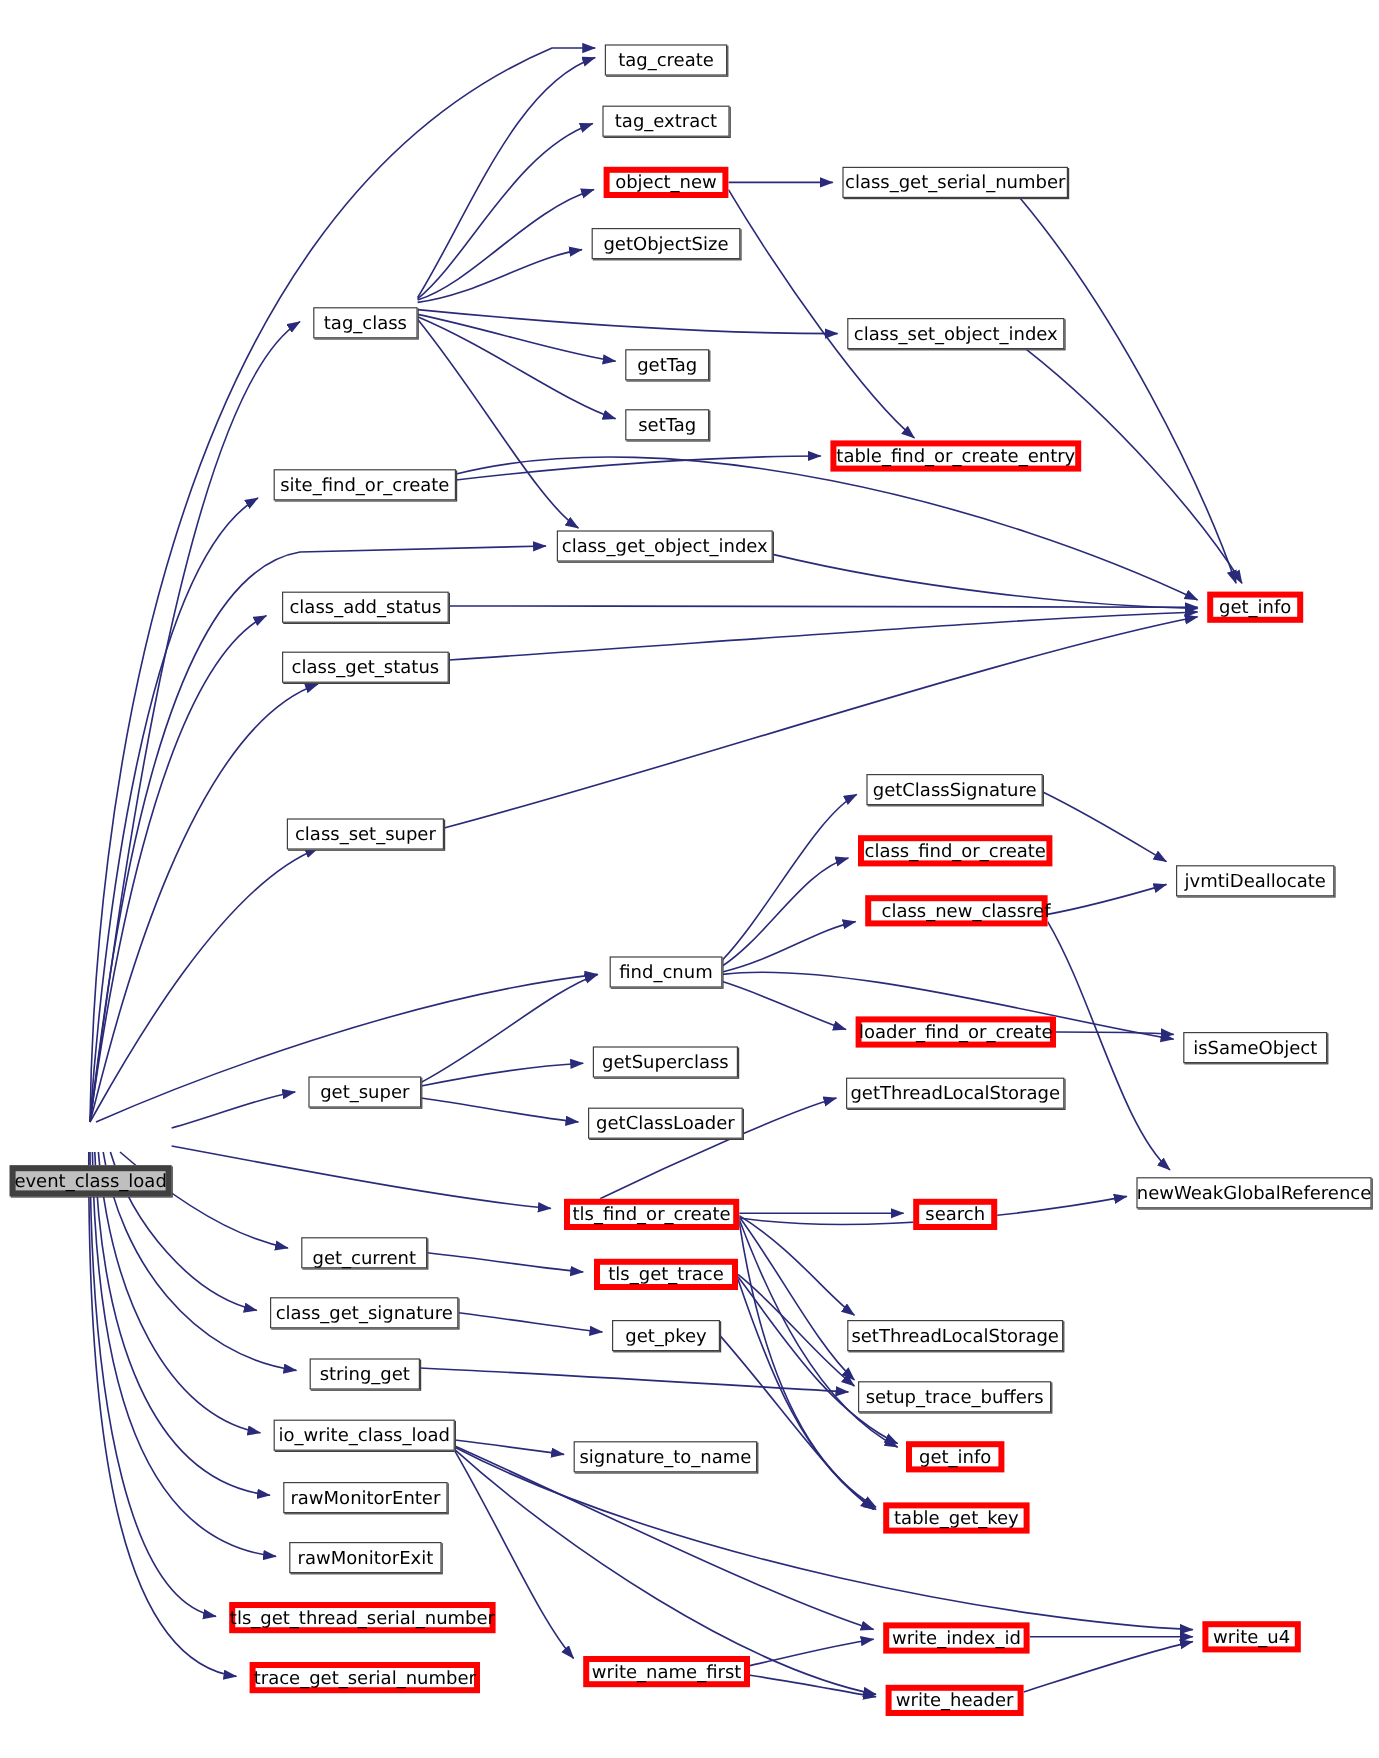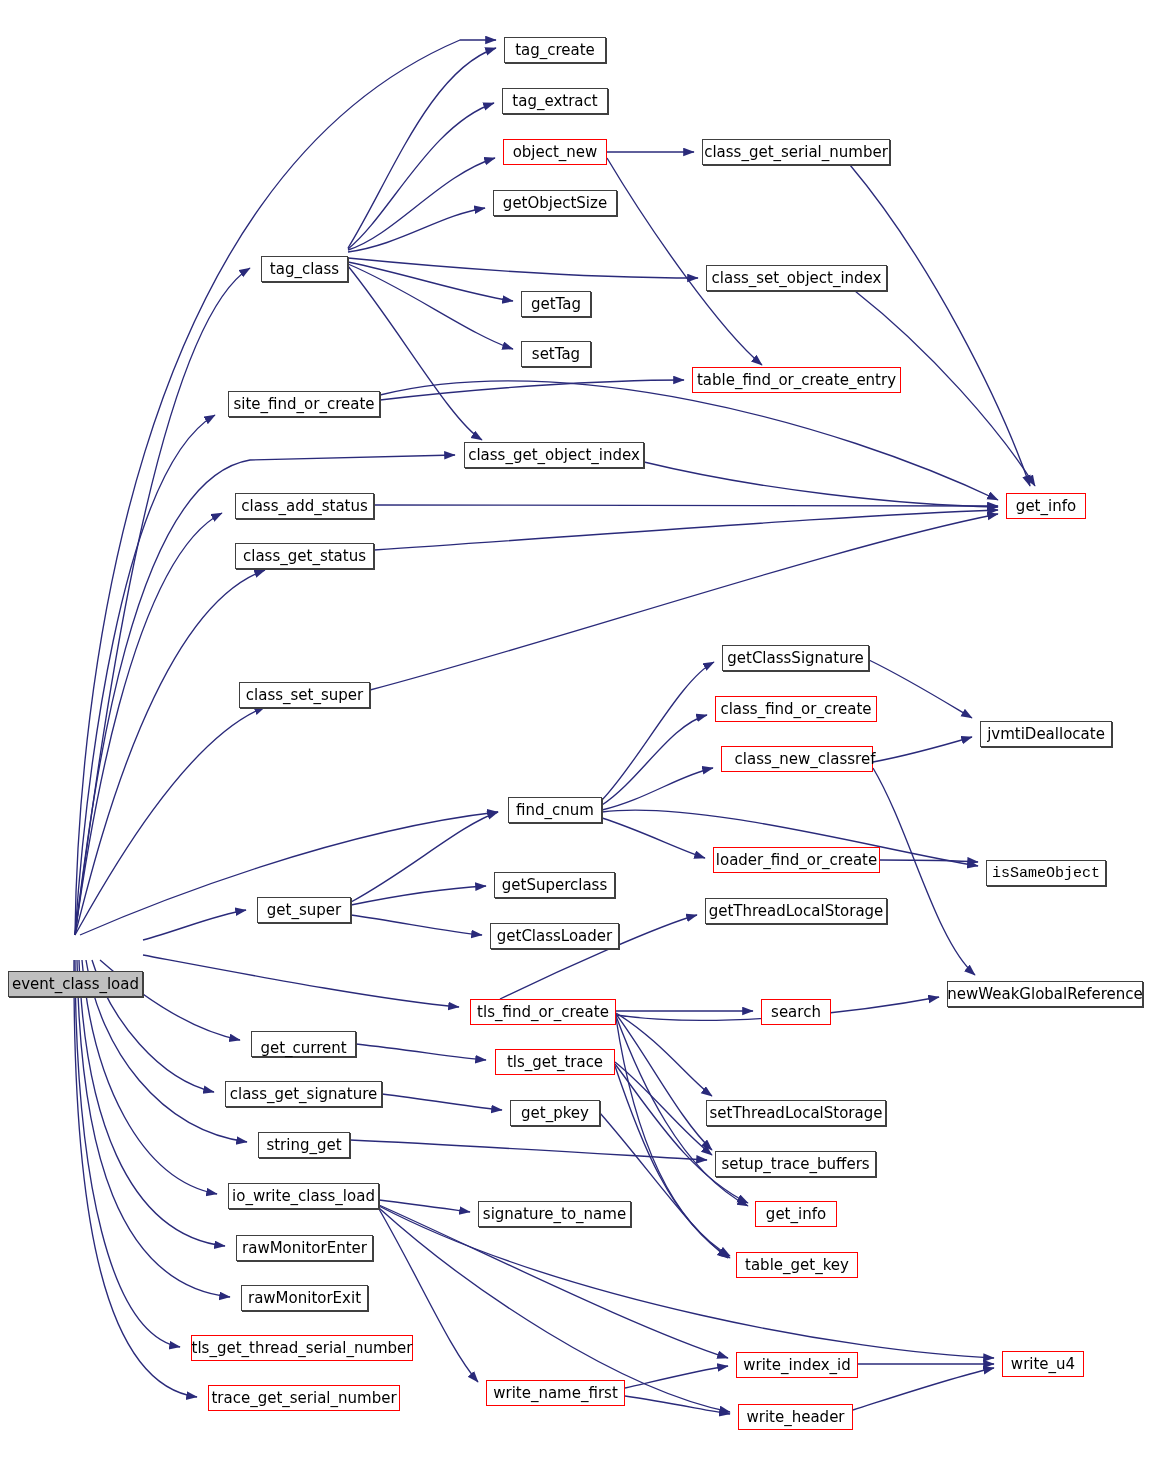--- a/index.html
+++ b/index.html
@@ -9,21 +9,21 @@
     background:#ffffff;
     font-family:"DejaVu Sans","Liberation Sans",sans-serif;
     overflow:hidden;
   }
   #edges{position:absolute;left:0;top:0;width:1149px;height:1465px;}
   .node{
     position:absolute;
     box-sizing:border-box;
     display:flex;align-items:center;justify-content:center;
     background:#ffffff;
-    border:1px solid #f9a8d4;
+    border:5px solid #f9a8d4;
     color:#000000;
     font-size:15px;
     line-height:1;
     white-space:nowrap;
     z-index:2;
   }
   .node.black{border-color:#404040;border-width:1px;box-shadow:1px 1px 0 0 #404040;}
   .node.red{border-color:#ff0000;}
   .node.root{background:#bfbfbf;border-color:#404040;box-shadow:1px 1px 0 0 #404040;margin-top:36px;}
   .node span{pointer-events:none;}
@@ -175,21 +175,21 @@
       </div>
       <div class="node red" style="left: 721px; top: 746px; width: 152px; height: 26px; padding-left: 16px;">
         <span>class_new_classref</span>
       </div>
       <div class="node black" style="left: 508px; top: 797px; width: 94px; height: 26px;">
         <span>find_cnum</span>
       </div>
       <div class="node red" style="left: 713px; top: 847px; width: 167px; height: 26px;">
         <span>loader_find_or_create</span>
       </div>
-      <div class="node black" style="left: 986px; top: 860px; width: 120px; height: 26px; font-family: Liberation Mono, monospace;">
+      <div class="node black" style="left: 986px; top: 860px; width: 120px; height: 26px;">
         <span>isSameObject</span>
       </div>
       <div class="node black" style="left: 494px; top: 872px; width: 121px; height: 26px;">
         <span>getSuperclass</span>
       </div>
       <div class="node black" style="left: 257px; top: 897px; width: 94px; height: 26px;">
         <span>get_super</span>
       </div>
       <div class="node black" style="left: 705px; top: 898px; width: 182px; height: 26px;">
         <span>getThreadLocalStorage</span>

